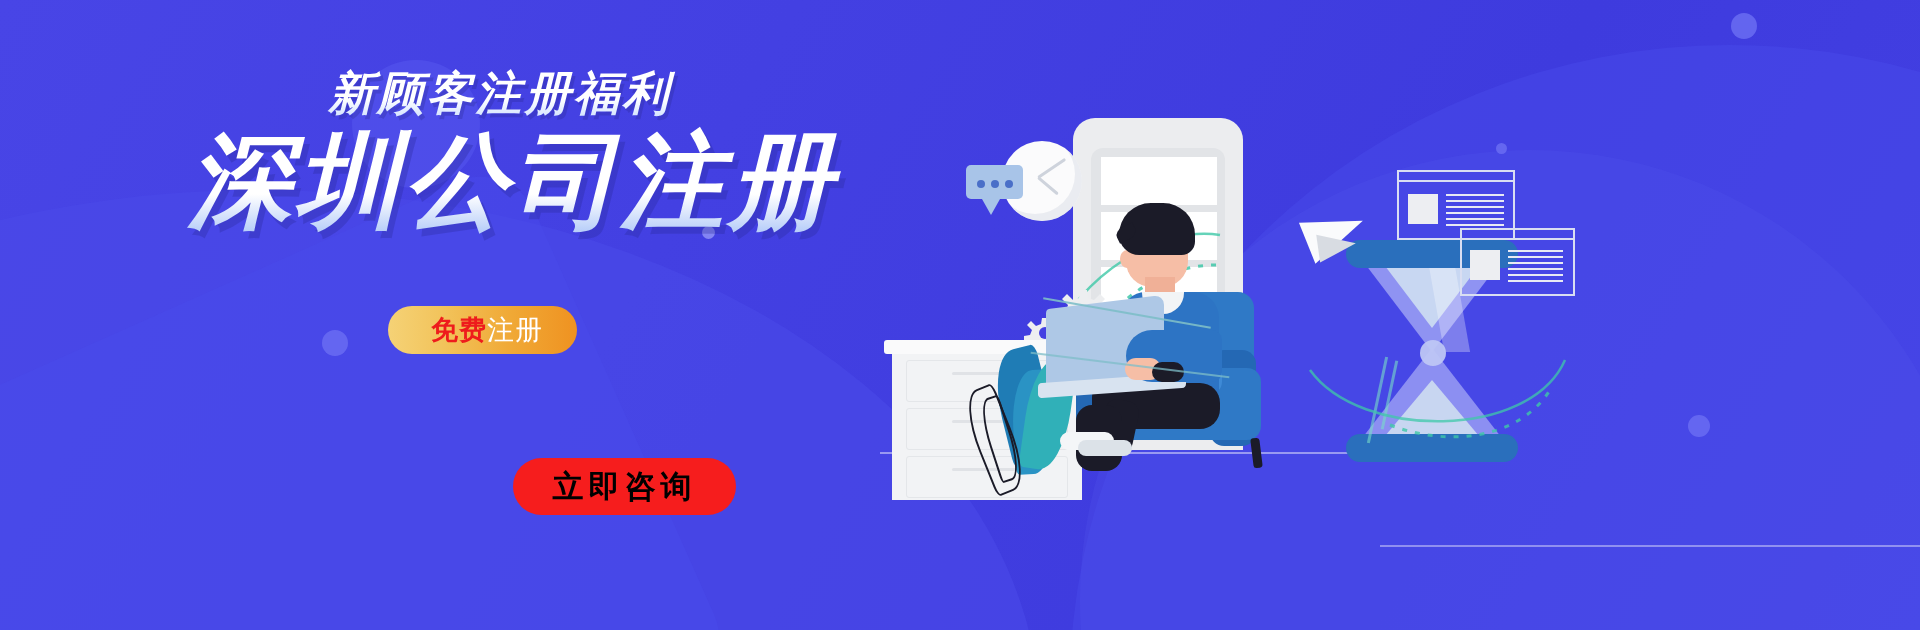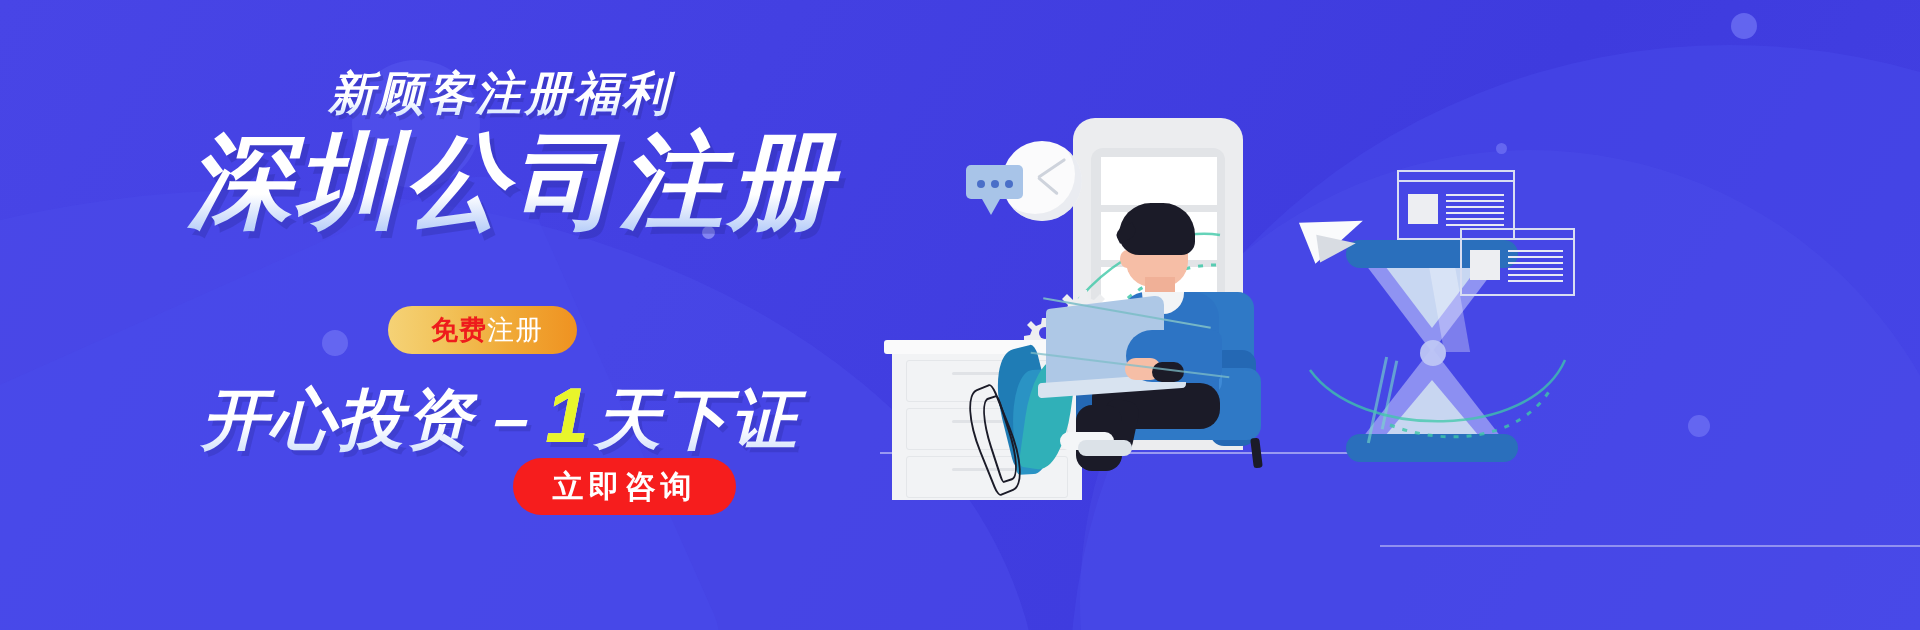--- a/index.html
+++ b/index.html
@@ -88,21 +88,21 @@
     filter:drop-shadow(4px 5px 0 rgba(40,40,150,.28));
   }
   .subline .num{
     -webkit-text-fill-color:#E8F52B; color:#E8F52B; font-size:78px;
     padding:0 4px;
   }
 
   .cta{
     position:absolute; left:513px; top:458px; width:223px; height:57px;
     background:#F61D1D; border-radius:29px; border:none; cursor:pointer;
-    color:#ffffff; font-size:31px; font-weight:bold; letter-spacing:5px;
+    color:#000000; font-size:31px; font-weight:bold; letter-spacing:5px;
     display:flex; align-items:center; justify-content:center;
   }
 
   
   .art{ position:absolute; left:880px; top:0; width:1040px; height:630px; }
 
   
   .window-frame{
     position:absolute; left:193px; top:118px; width:170px; height:332px;
     background:#ECEDEF; border-radius:22px 22px 0 0;
@@ -379,23 +379,20 @@
 
     <div class="eyebrow">新顾客注册福利</div>
 
     <div class="headline">深圳公司注册</div>
 
     <div class="pill">
       <span class="hl">免费</span>
       <span>注册</span>
     </div>
 
-    <div class="subline">
-      <span>开心投资－</span><span class="num">1</span><span>天下证</span>
-    </div>
 
     <button class="cta">立即咨询</button>
   </div>
 
   <div class="art">
 
     <div class="window-frame"></div>
     <div class="window-inner"></div>
     <div class="blind blind-1"></div>
     <div class="blind blind-2"></div>

